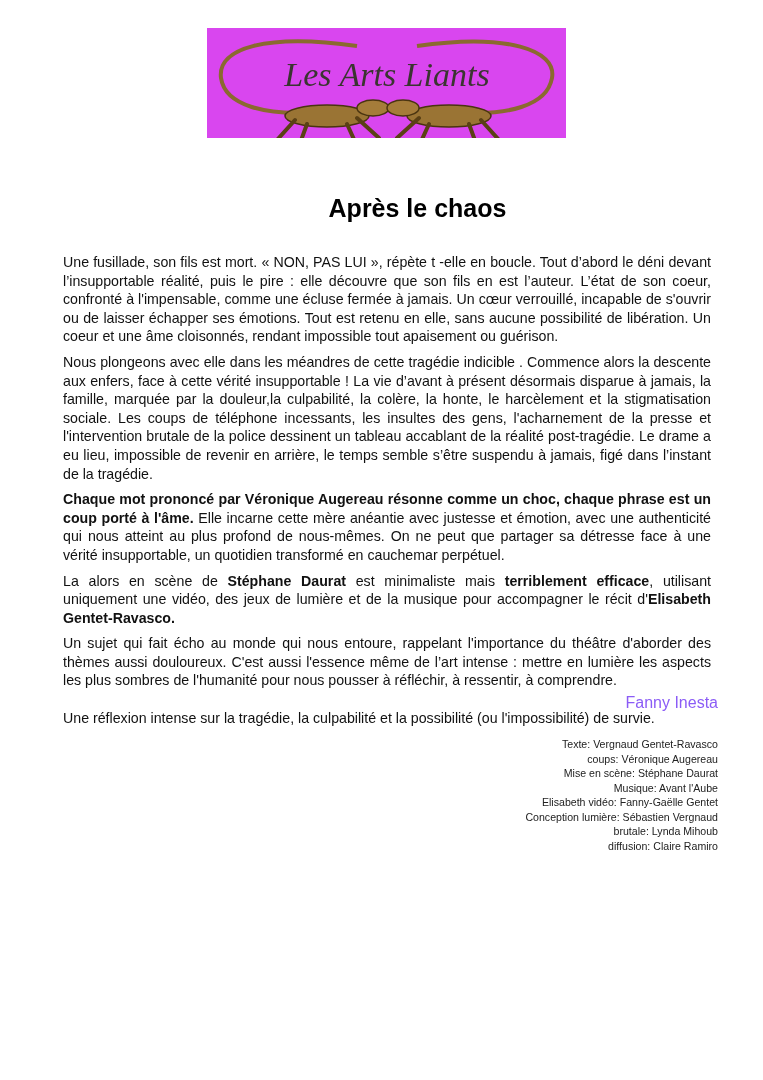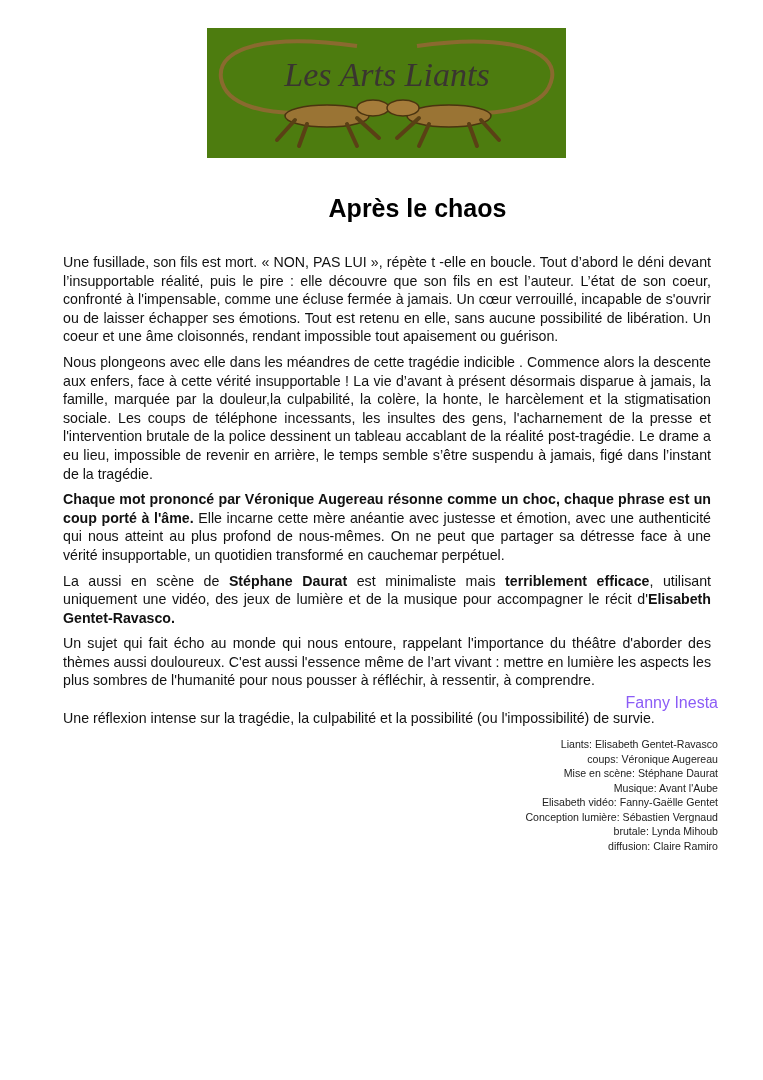--- a/index.html
+++ b/index.html
@@ -1,19 +1,19 @@
 <!DOCTYPE html>
 <html><head>
 <meta charset="utf-8">
 <style>
   html, body { margin: 0; padding: 0; background: #ffffff; }
   body { width: 763px; height: 1080px; position: relative; overflow: hidden;
          font-family: "Liberation Sans", sans-serif; color: #111; }
-  .logo { position: absolute; left: 207px; top: 28px; width: 359px; height: 130px;
-          background: #4d7c0f; overflow: hidden; }
+  .logo { position: absolute; left: 207px; top: 28px; width: 359px; height: 110px;
+          background: #d946ef; overflow: hidden; }
   .logo svg { display: block; }
   .title { position: absolute; left: 0; top: 194px; width: 763px; text-align: center;
            font-size: 25px; font-weight: bold; color: #000; padding-left: 36px; }
   .body { position: absolute; left: 56px; top: 246px; width: 662px;
           font-size: 14.2px; line-height: 18.6px; text-align: justify; color: #111; }
   .body p { margin: 7px; }
   .body p.gap { margin-top: 18.6px; }
   .body b { font-weight: bold; }
   .author { position: absolute; right: 45px; top: 694px; font-size: 16px; color: #8b5cf6; }
   .credits { position: absolute; right: 45px; top: 737px; text-align: right;
@@ -41,29 +41,29 @@
     <text x="180" y="58" text-anchor="middle" font-family="Liberation Serif, serif" font-style="italic" font-size="34" fill="#3a3530">Les Arts Liants</text>
   </svg>
 </div>
 
 <div class="title">Après le chaos</div>
 
 <div class="body" id="article-body">
     <p><span>Une fusillade, son fils est mort. « NON, PAS LUI », répète t -elle en boucle. Tout d’abord le déni devant l’insupportable réalité, puis le pire : elle découvre que son fils en est l’auteur. L’état de son coeur, confronté à l'impensable, comme une écluse fermée à jamais. Un cœur verrouillé, incapable de s'ouvrir ou de laisser échapper ses émotions. Tout est retenu en elle, sans aucune possibilité de libération. Un coeur et une âme cloisonnés, rendant impossible tout apaisement ou guérison.</span></p>
     <p><span>Nous plongeons avec elle dans les méandres de cette tragédie indicible . Commence alors la descente aux enfers, face à cette vérité insupportable ! La vie d’avant à présent désormais disparue à jamais, la famille, marquée par la douleur,la culpabilité, la colère, la honte, le harcèlement et la stigmatisation sociale. Les coups de téléphone incessants, les insultes des gens, l'acharnement de la presse et l'intervention brutale de la police dessinent un tableau accablant de la réalité post-tragédie. Le drame a eu lieu, impossible de revenir en arrière, le temps semble s’être suspendu à jamais, figé dans l’instant de la tragédie.</span></p>
     <p><b>Chaque mot prononcé par Véronique  Augereau résonne comme un choc, chaque phrase est un coup porté à l'âme.</b><span> Elle incarne cette mère anéantie avec justesse et émotion, avec une authenticité qui nous atteint au plus profond de nous-mêmes. On ne peut que partager sa détresse face à une vérité insupportable, un quotidien transformé en cauchemar perpétuel.</span></p>
-    <p><span>La aussi en scène de </span><b>Stéphane Daurat</b><span> est minimaliste mais </span><b>terriblement efficace</b><span>, utilisant uniquement une vidéo, des jeux de lumière et de la musique pour accompagner le récit d'</span><b>Elisabeth Gentet-Ravasco.</b></p>
-    <p><span>Un sujet qui fait écho au monde qui nous entoure, rappelant l'importance du théâtre d'aborder des thèmes aussi douloureux. C'est aussi  l'essence même de l’art vivant : mettre en lumière les aspects les plus sombres de l'humanité pour nous pousser à réfléchir, à ressentir, à comprendre.</span></p>
+    <p><span>La alors en scène de </span><b>Stéphane Daurat</b><span> est minimaliste mais </span><b>terriblement efficace</b><span>, utilisant uniquement une vidéo, des jeux de lumière et de la musique pour accompagner le récit d'</span><b>Elisabeth Gentet-Ravasco.</b></p>
+    <p><span>Un sujet qui fait écho au monde qui nous entoure, rappelant l'importance du théâtre d'aborder des thèmes aussi douloureux. C'est aussi  l'essence même de l’art intense : mettre en lumière les aspects les plus sombres de l'humanité pour nous pousser à réfléchir, à ressentir, à comprendre.</span></p>
     <p class="gap"><span>Une réflexion intense sur la tragédie, la culpabilité et la possibilité (ou l'impossibilité) de  survie.</span></p>
   </div>
 
 <div class="author">Fanny Inesta</div>
 
 <div class="credits" id="credits">
-    <div>Liants: Elisabeth Gentet-Ravasco</div>
+    <div>Texte: Vergnaud Gentet-Ravasco</div>
     <div>coups: Véronique Augereau</div>
     <div>Mise en scène: Stéphane Daurat</div>
     <div>Musique: Avant l'Aube</div>
     <div>Elisabeth vidéo: Fanny-Gaëlle Gentet</div>
     <div>Conception lumière: Sébastien Vergnaud</div>
     <div>brutale: Lynda Mihoub</div>
     <div>diffusion: Claire Ramiro</div>
   </div>
 
 </body></html>

